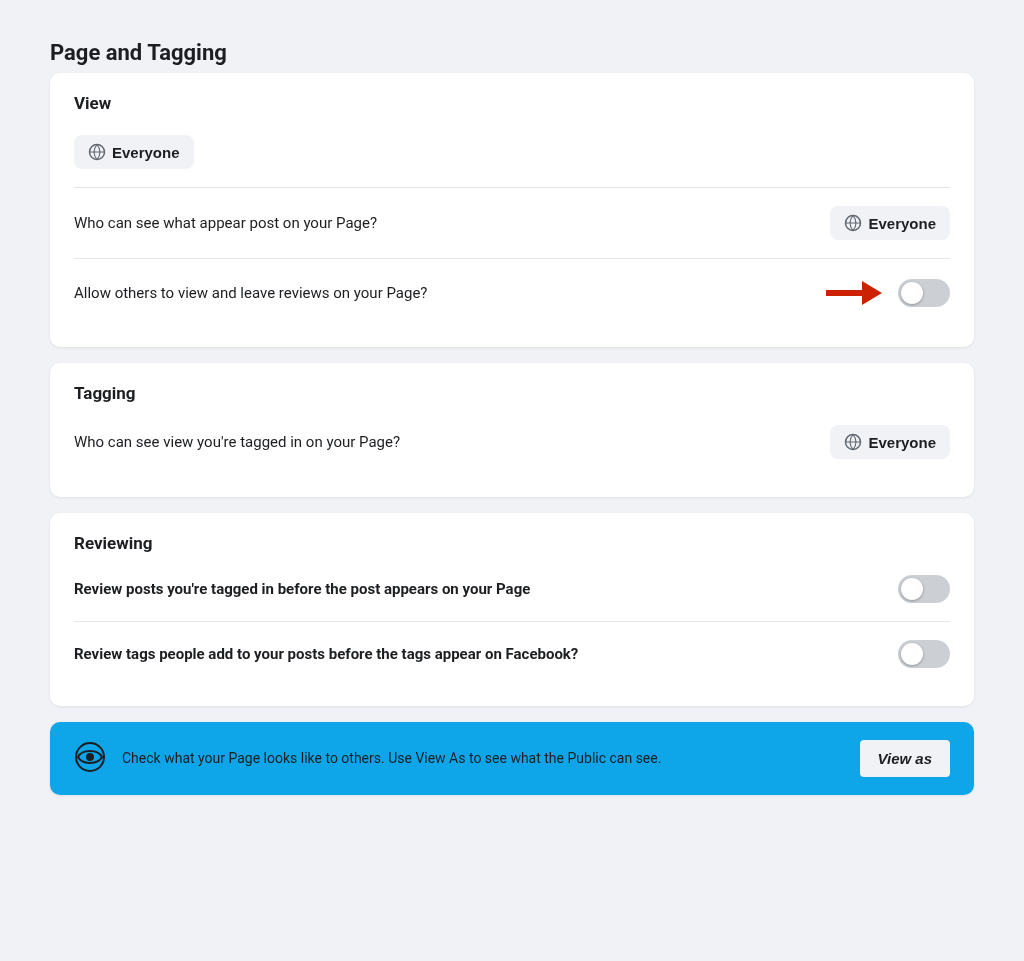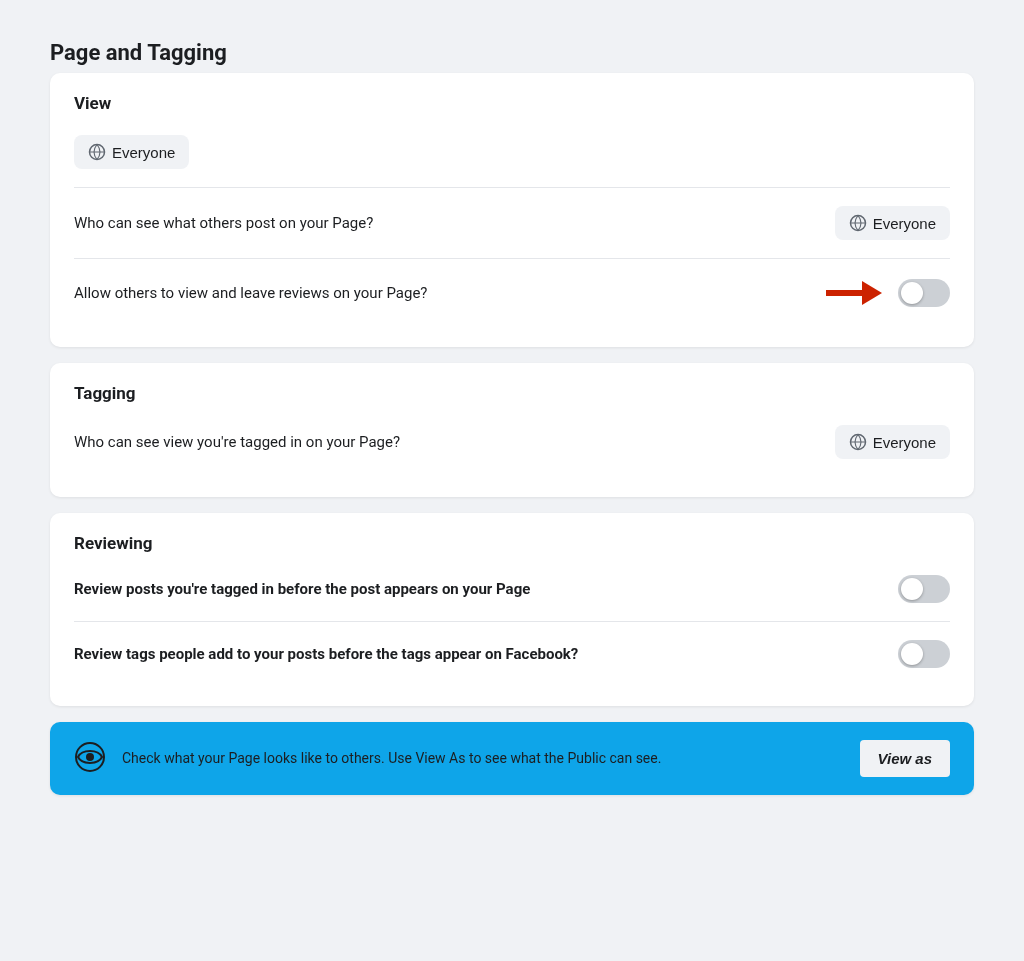--- a/index.html
+++ b/index.html
@@ -63,21 +63,21 @@
 
     .everyone-btn {
       display: flex;
       align-items: center;
       gap: 6px;
       background: #f0f2f5;
       border: none;
       border-radius: 8px;
       padding: 8px 14px;
       font-size: 15px;
-      font-weight: 400;
+      font-weight: 700;
       color: #1c1e21;
       cursor: pointer;
       white-space: nowrap;
     }
 
     .globe-icon {
       width: 18px;
       height: 18px;
       flex-shrink: 0;
     }
@@ -196,21 +196,21 @@
     <button class="everyone-btn">
       <svg class="globe-icon" viewBox="0 0 24 24" fill="none" xmlns="http://www.w3.org/2000/svg">
         <circle cx="12" cy="12" r="10" stroke="#606770" stroke-width="2"></circle>
         <path d="M2 12h20M12 2c-2.5 3-4 6.5-4 10s1.5 7 4 10M12 2c2.5 3 4 6.5 4 10s-1.5 7-4 10" stroke="#606770" stroke-width="1.5" fill="none"></path>
       </svg>
       <span>Everyone</span>
     </button>
   </div>
 
   <div class="setting-row">
-    <span class="setting-label">Who can see what others post on your Page?</span>
+    <span class="setting-label">Who can see what appear post on your Page?</span>
     <button class="everyone-btn">
       <svg class="globe-icon" viewBox="0 0 24 24" fill="none" xmlns="http://www.w3.org/2000/svg">
         <circle cx="12" cy="12" r="10" stroke="#606770" stroke-width="2"></circle>
         <path d="M2 12h20M12 2c-2.5 3-4 6.5-4 10s1.5 7 4 10M12 2c2.5 3 4 6.5 4 10s-1.5 7-4 10" stroke="#606770" stroke-width="1.5" fill="none"></path>
       </svg>
       <span>Everyone</span>
     </button>
   </div>
 
   <div class="setting-row setting-row-arrow">

